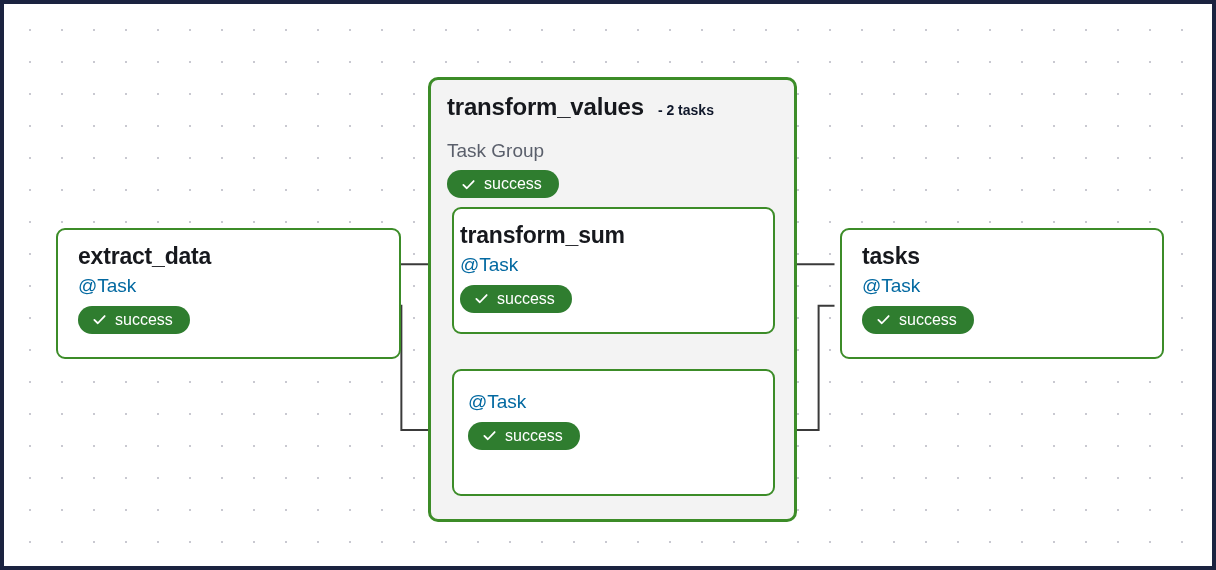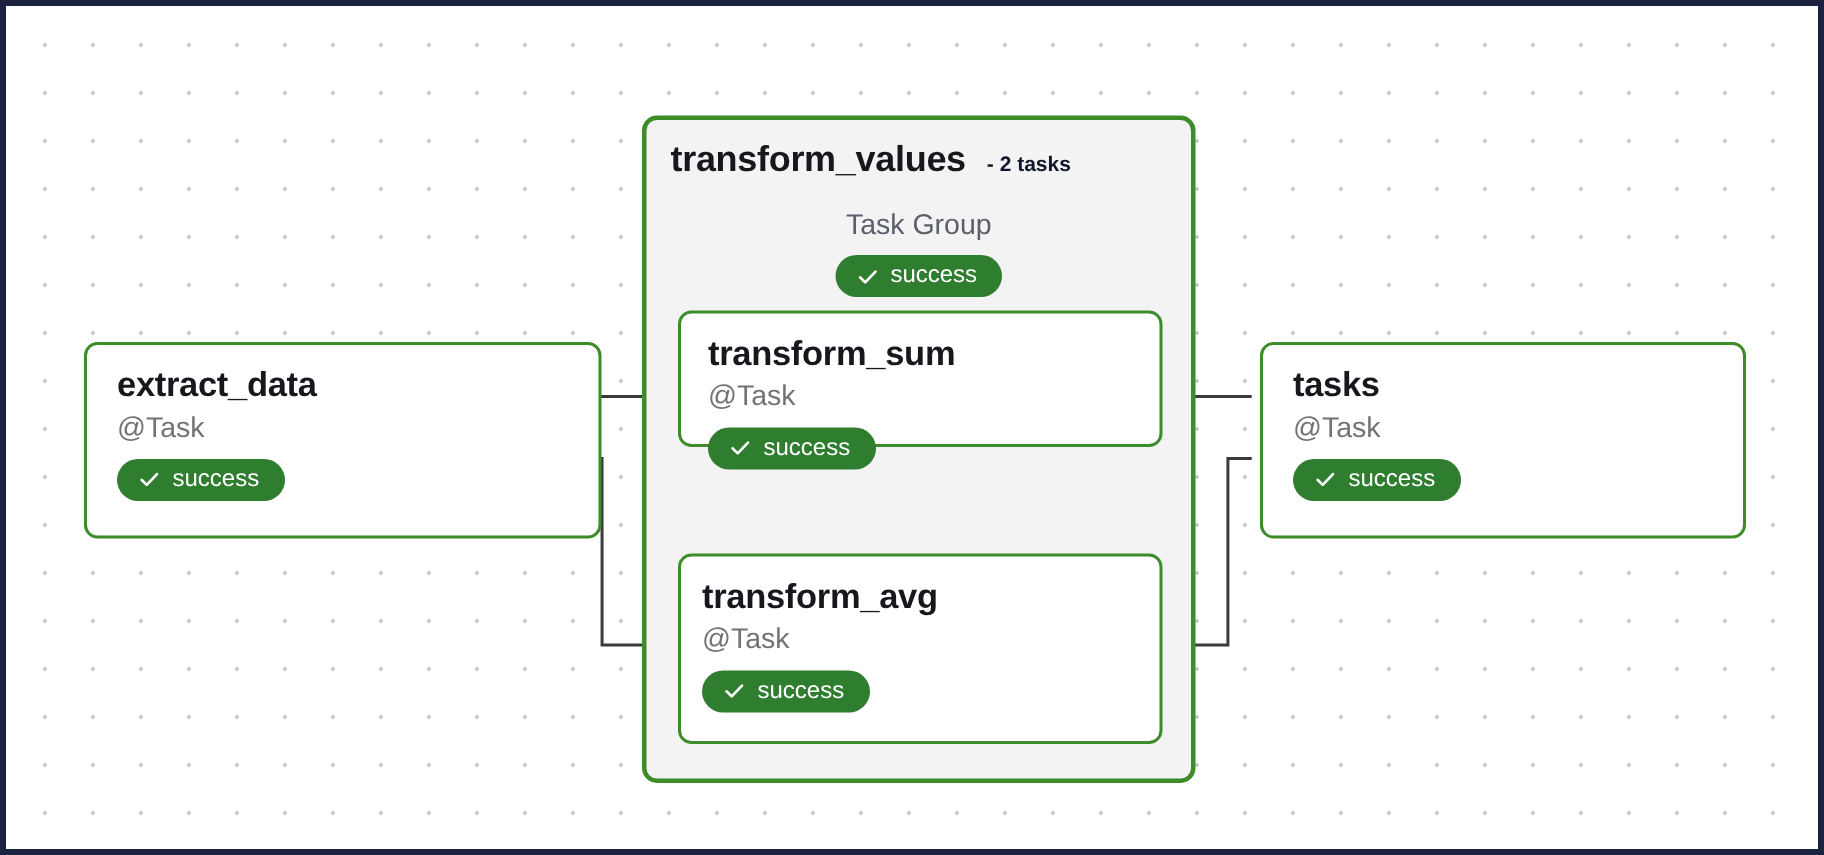--- a/index.html
+++ b/index.html
@@ -13,21 +13,20 @@
   #canvas-frame {
     position: relative;
     width: 1216px;
     height: 570px;
     border: 4px solid #1b2340;
     background-color: #ffffff;
     background-image: radial-gradient(circle, #c9c9d1 1.1px, transparent 1.2px);
     background-size: 32px 32px;
     background-position: 10px 10px;
     overflow: hidden;
-    text-align: center;
   }
 
   
   #edge-layer {
     position: absolute;
     inset: 0;
     width: 100%;
     height: 100%;
     pointer-events: none;
   }
@@ -54,21 +53,21 @@
   .node-title {
     font-size: 23px;
     font-weight: bold;
     color: #16181d;
     line-height: 1.08;
     letter-spacing: -0.2px;
     white-space: nowrap;
   }
   .node-subtitle {
     font-size: 19px;
-    color: #737373;
+    color: #0369a1;
     line-height: 1.1;
     margin-top: 7px;
     white-space: nowrap;
   }
   .badge {
     margin-top: 9px;
     display: inline-flex;
     align-items: center;
     gap: 8px;
     background: #2f7d2f;
@@ -123,21 +122,21 @@
     font-size: 19px;
     color: #5a5f6b;
     margin-top: 19px;
   }
   #tg-badge-wrap { margin-top: 8px; }
   #tg-badge-wrap .badge { margin-top: 0; }
 
   
   #node-extract  { left: 52px;  top: 224px; width: 345px; height: 131px; }
   #node-load     { left: 836px; top: 224px; width: 324px; height: 131px; }
-  #node-tsum     { left: 448px; top: 203px; width: 323px; height: 91px; padding-left: 18px; }
+  #node-tsum     { left: 448px; top: 203px; width: 323px; height: 127px; padding-left: 6px; }
   #node-tavg     { left: 448px; top: 365px; width: 323px; height: 127px; padding-left: 14px; }
   #node-tsum .node-title, #node-tavg .node-title { font-size: 23px; }
 </style>
 </head>
 <body>
 
 <div id="canvas-frame">
 
   <svg id="edge-layer" viewBox="0 0 1216 570" preserveAspectRatio="none">
 
@@ -188,21 +187,20 @@
       <span class="check-icon">
         <svg viewBox="0 0 16 16" width="15" height="15" aria-hidden="true">
           <path d="M2.5 8.4 L6.2 12 L13.5 4.3" fill="none" stroke="#ffffff" stroke-width="1.9" stroke-linecap="round" stroke-linejoin="round"></path>
         </svg>
       </span>
       <span>success</span>
     </span>
   </div>
 
   <div class="node" id="node-tavg">
-    <div class="node-title">transform_avg</div>
     <div class="node-subtitle">@Task</div>
     <span class="badge">
       <span class="check-icon">
         <svg viewBox="0 0 16 16" width="15" height="15" aria-hidden="true">
           <path d="M2.5 8.4 L6.2 12 L13.5 4.3" fill="none" stroke="#ffffff" stroke-width="1.9" stroke-linecap="round" stroke-linejoin="round"></path>
         </svg>
       </span>
       <span>success</span>
     </span>
   </div>

